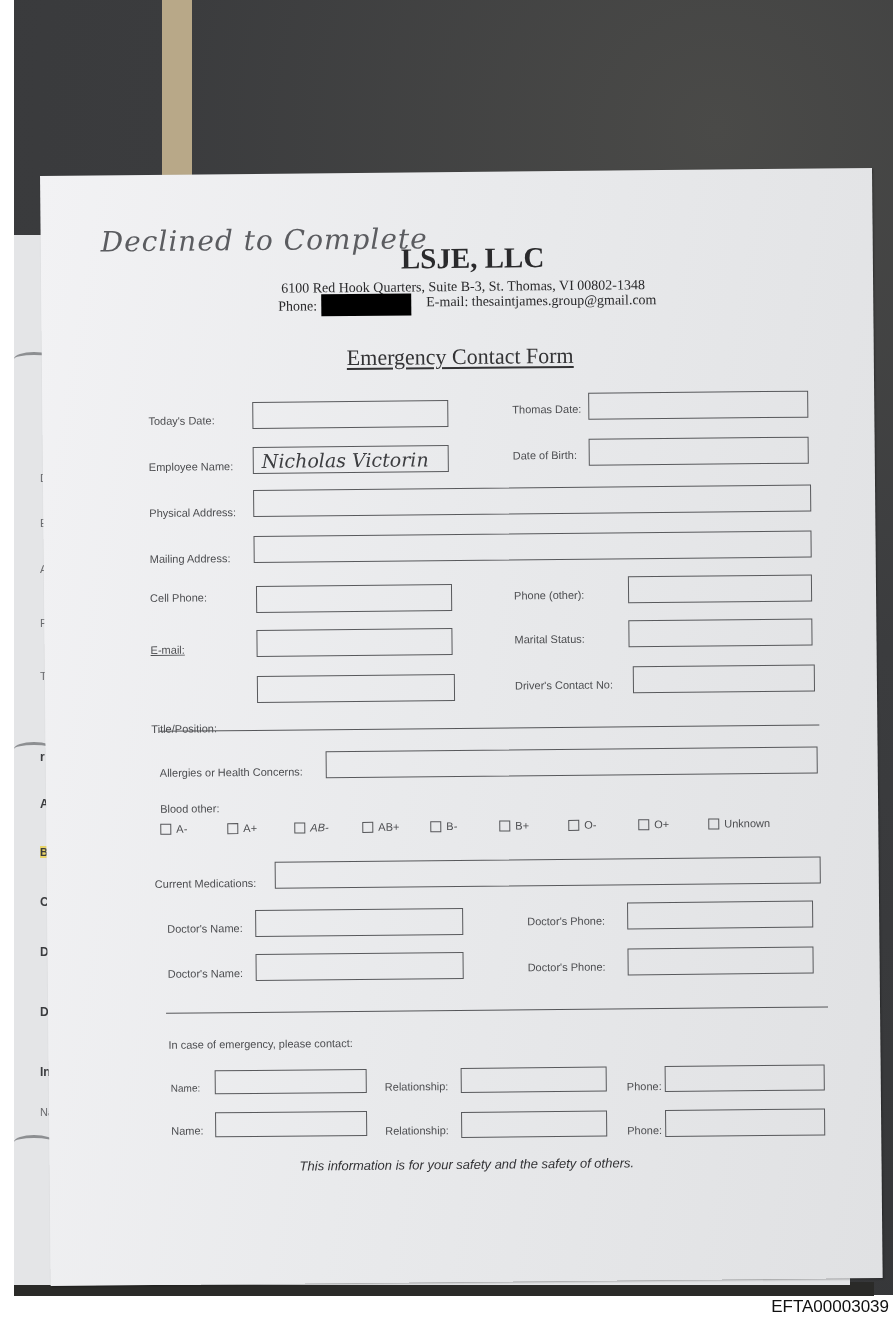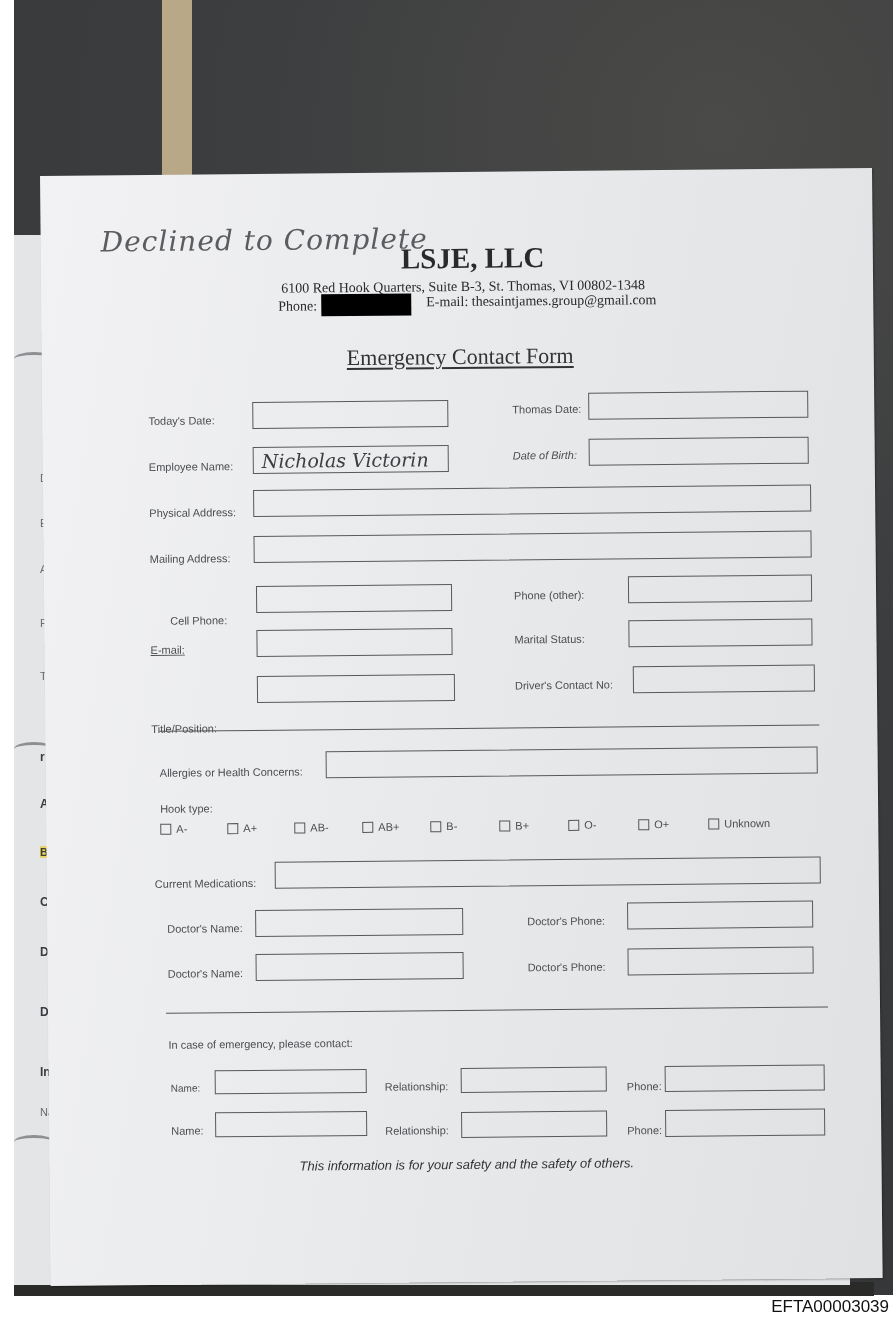--- a/index.html
+++ b/index.html
@@ -86,59 +86,59 @@
 
   <div class="form-title">Emergency Contact Form</div>
 
   <div class="lbl" style="left:106px;top:240px;">Today's Date:</div>
   <div class="box" style="left:210px;top:228px;width:196px;"></div>
   <div class="lbl" style="left:470px;top:232px;">Thomas Date:</div>
   <div class="box" style="left:546px;top:222px;width:220px;"></div>
 
   <div class="lbl" style="left:106px;top:286px;">Employee Name:</div>
   <div class="box filled" style="left:210px;top:273px;width:196px;">Nicholas Victorin</div>
-  <div class="lbl" style="left:470px;top:278px;font-style:italic;">Date of Birth:</div>
+  <div class="lbl" style="left:470px;top:278px;">Date of Birth:</div>
   <div class="box" style="left:546px;top:268px;width:220px;"></div>
 
   <div class="lbl" style="left:106px;top:332px;">Physical Address:</div>
   <div class="box" style="left:210px;top:316px;width:558px;"></div>
 
   <div class="lbl" style="left:106px;top:378px;">Mailing Address:</div>
   <div class="box" style="left:210px;top:362px;width:558px;"></div>
 
-  <div class="lbl" style="left:106px;top:440px;margin-left:20px;">Cell Phone:</div>
+  <div class="lbl" style="left:106px;top:417px;">Cell Phone:</div>
   <div class="box" style="left:212px;top:412px;width:196px;"></div>
   <div class="lbl" style="left:470px;top:418px;">Phone (other):</div>
   <div class="box" style="left:584px;top:406px;width:184px;"></div>
 
   <div class="lbl" style="left:106px;top:469px;text-decoration:underline;">E-mail:</div>
   <div class="box" style="left:212px;top:456px;width:196px;"></div>
   <div class="lbl" style="left:470px;top:462px;">Marital Status:</div>
   <div class="box" style="left:584px;top:450px;width:184px;"></div>
 
   <div class="lbl" style="left:106px;top:514px;margin-top:34px;">Title/Position:</div>
   <div class="box" style="left:212px;top:502px;width:198px;"></div>
   <div class="lbl" style="left:470px;top:508px;">Driver's Contact No:</div>
   <div class="box" style="left:588px;top:496px;width:182px;"></div>
 
   <div class="rule" style="left:114px;top:556px;width:660px;"></div>
 
   <div class="lbl" style="left:114px;top:592px;">Allergies or Health Concerns:</div>
   <div class="box" style="left:280px;top:578px;width:492px;"></div>
 
-  <div class="lbl" style="left:114px;top:628px;">Hook type:</div>
+  <div class="lbl" style="left:114px;top:628px;">Blood other:</div>
   <div class="cb" style="left:114px;top:648px;">
       <span class="sq"></span>
       <span>A-</span>
     </div>
   <div class="cb" style="left:181px;top:648px;">
       <span class="sq"></span>
       <span>A+</span>
     </div>
-  <div class="cb" style="left:248px;top:648px;">
+  <div class="cb" style="left:248px;top:648px;font-style:italic;">
       <span class="sq"></span>
       <span>AB-</span>
     </div>
   <div class="cb" style="left:316px;top:648px;">
       <span class="sq"></span>
       <span>AB+</span>
     </div>
   <div class="cb" style="left:384px;top:648px;">
       <span class="sq"></span>
       <span>B-</span>

